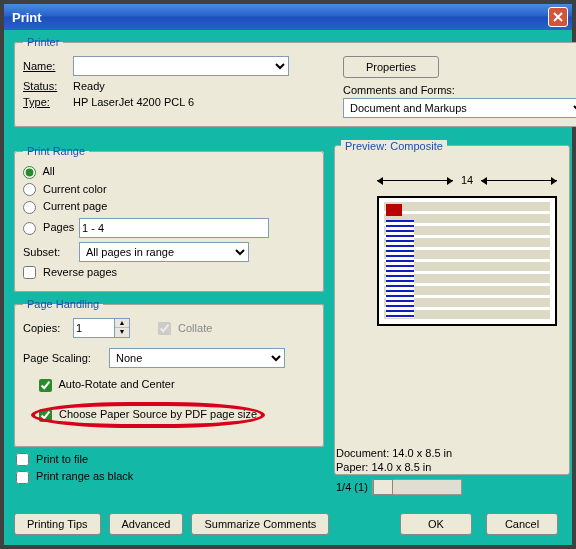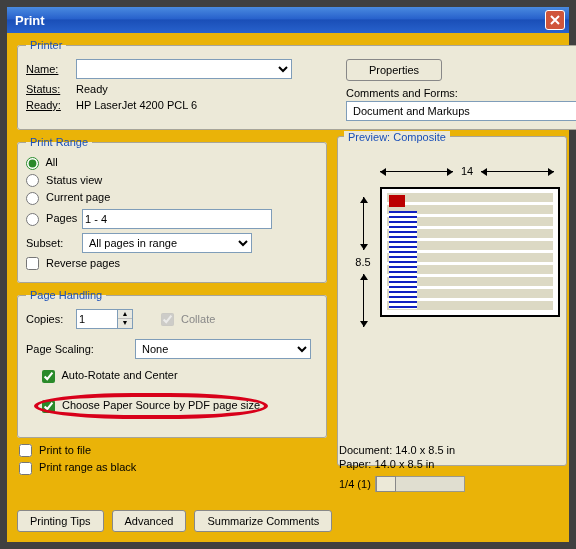--- a/index.html
+++ b/index.html
@@ -1,17 +1,17 @@
 <!DOCTYPE html>
 <html><head>
 <meta charset="utf-8">
 <style>
 * { box-sizing: border-box; font-family: Tahoma, Arial, sans-serif; font-size: 11px; }
 body { margin: 0; background: #fff; }
-.window { width: 576px; height: 549px; border: 7px solid #404040; background: #eab308; position: relative; }
+.window { width: 576px; height: 549px; border: 4px solid #404040; background: #14b8a6; position: relative; }
 .titlebar { height: 26px; background: linear-gradient(to bottom, #3a6ea5 0%, #2a5a99 50%, #1a4a8a 50%, #3a6ea5 100%); background: linear-gradient(to bottom, #4a8be0 0%, #2862cc 45%, #1a4fb8 50%, #2862cc 100%); display: flex; align-items: center; justify-content: space-between; padding: 0 4px 0 8px; }
 .titlebar .title { color: #fff; font-weight: bold; font-size: 13px; }
 .titlebar .closebtn { width: 20px; height: 20px; background: #d0553a; border: 1px solid #fff; border-radius: 3px; display: flex; align-items: center; justify-content: center; color: #fff; font-weight: bold; font-size: 11px; cursor: pointer; }
 .content { position: absolute; top: 26px; left: 0; right: 0; bottom: 0; padding: 6px 2px 8px 10px; }
 fieldset { border: 1px solid #a7a59a; background: #ece9d8; margin: 0; padding: 4px 8px 8px 8px; border-radius: 3px; }
 legend { color: #1a4fb8; padding: 0 4px; }
 .row { display: flex; align-items: center; margin: 4px 0; }
 .lbl { width: 50px; text-decoration: underline; }
 select, input[type=text] { border: 1px solid #7f9db9; height: 20px; background: #fff; font-size: 11px; padding: 0 2px; }
 select { padding-right: 16px; }
@@ -48,21 +48,21 @@
 .page-rect .doc .redblock { position:absolute; top:2px; left:2px; width:16px; height:12px; background:#b00; }
 .page-rect .doc .bluecol { position:absolute; left:2px; top:18px; bottom:2px; width:28px; background: repeating-linear-gradient(to bottom, #1020c0 0, #1020c0 2px, #fff 2px, #fff 5px); }
 .belowpreview { position: absolute; bottom: 50px; left: 332px; right: 6px; font-size:11px; }
 .slider-row { display: flex; align-items: center; gap: 4px; margin-top: 6px;}
 .slider-track { width: 90px; height: 16px; border:1px solid #9a988c; background:#e0ded0; position:relative; }
 .slider-thumb { position:absolute; left:0; top:-1px; width:20px; height:16px; background:#ece9d8; border:1px solid #888;}
 .bottom-btns { position: absolute; bottom: 10px; left: 10px; display: flex; gap: 8px;}
 .ok-cancel { position: absolute; bottom: 10px; right: 14px; display:flex; gap: 14px;}
 .ok-cancel .btn { width: 72px; }
 .file-opts { margin-top:6px; margin-left:2px; }
-.midrow { display:flex; gap:10px; margin-top:6px; }
+.midrow { display:flex; gap:10px; margin-top:18px; }
 </style>
 </head>
 <body>
 
 <div class="window">
   <div class="titlebar">
     <span class="title">Print</span>
     <div class="closebtn">
       <svg width="10" height="10" viewBox="0 0 10 10">
           <path d="M1 1 L9 9 M9 1 L1 9" stroke="#fff" stroke-width="2"></path>
@@ -78,21 +78,21 @@
         <div class="leftcol">
           <div class="row">
             <span class="lbl">Name:</span>
             <select style="width:216px" value=""></select>
           </div>
           <div class="row">
             <span class="lbl">Status:</span>
             <span>Ready</span>
           </div>
           <div class="row">
-            <span class="lbl">Ready:</span>
+            <span class="lbl">Type:</span>
             <span>HP LaserJet 4200 PCL 6</span>
           </div>
         </div>
         <div class="rightcol">
           <div class="row" style="justify-content:flex-start">
             <button class="btn" style="width:96px">Properties</button>
           </div>
           <div style="margin-top:6px">Comments and Forms:</div>
           <select style="width:244px; margin-top:2px">
             <option>Document and Markups</option>
@@ -103,21 +103,21 @@
 
     <div class="midrow">
 
       <div style="width:310px">
         <fieldset>
           <legend>Print Range</legend>
           <div class="row">
               <label><input type="radio" name="r" checked="" style=""> <span>All</span></label>
             </div>
           <div class="row">
-              <label><input type="radio" name="r" style=""> <span>Status view</span></label>
+              <label><input type="radio" name="r" style=""> <span>Current color</span></label>
             </div>
           <div class="row">
               <label><input type="radio" name="r" style=""> <span>Current page</span></label>
             </div>
           <div class="row">
             <label style="width:56px"><input type="radio" name="r" style=""> <span>Pages</span></label>
             <input type="text" style="width: 190px;" value="1 - 4">
           </div>
           <div class="row">
             <span style="width:56px">Subset:</span>
@@ -135,21 +135,21 @@
             <div class="spin">
               <input type="text" value="1" style="">
               <div class="spinbtns">
                   <div>▲</div>
                   <div>▼</div>
                 </div>
             </div>
             <label class="chk-disabled" style="margin-left:28px"><input type="checkbox" disabled="" checked="" style=""> <span>Collate</span></label>
           </div>
           <div class="row" style="margin-top:10px">
-            <span style="width:109px">Page Scaling:</span>
+            <span style="width:86px">Page Scaling:</span>
             <select style="width:176px"><option>None</option></select>
           </div>
           <div class="row" style="margin-left:16px; margin-top:10px">
               <label><input type="checkbox" checked="" style=""> <span>Auto-Rotate and Center</span></label>
             </div>
           <div class="row" style="margin-left:16px; margin-top:16px; margin-bottom:6px">
             <span class="highlight">
               <label><input type="checkbox" checked="" style=""> <span>Choose Paper Source by PDF page size</span></label>
             </span>
           </div>
@@ -168,25 +168,20 @@
       <div style="flex:1; position:relative">
         <div class="preview-area">
           <span class="ptitle">Preview: Composite</span>
           <div class="preview-wrap">
             <div class="dimtop">
               <div class="line"></div>
                 <span class="val">14</span>
                 <div class="line"></div>
             </div>
             <div style="position:relative">
-              <div class="dimside" style="height:130px; top:10px">
-                <div class="vline"></div>
-                  <span class="val">8.5</span>
-                  <div class="vline"></div>
-              </div>
               <div class="page-rect">
                 <div class="doc">
                     <div class="redblock"></div>
                     <div class="bluecol"></div>
                   </div>
               </div>
             </div>
           </div>
         </div>
       </div>
@@ -201,14 +196,18 @@
             <div class="slider-thumb"></div>
           </div>
       </div>
     </div>
 
     <div class="bottom-btns">
       <button class="btn">Printing Tips</button>
       <button class="btn">Advanced</button>
       <button class="btn">Summarize Comments</button>
     </div>
+    <div class="ok-cancel">
+      <button class="btn">OK</button>
+      <button class="btn">Cancel</button>
+    </div>
   </div>
 </div>
 
 </body></html>

